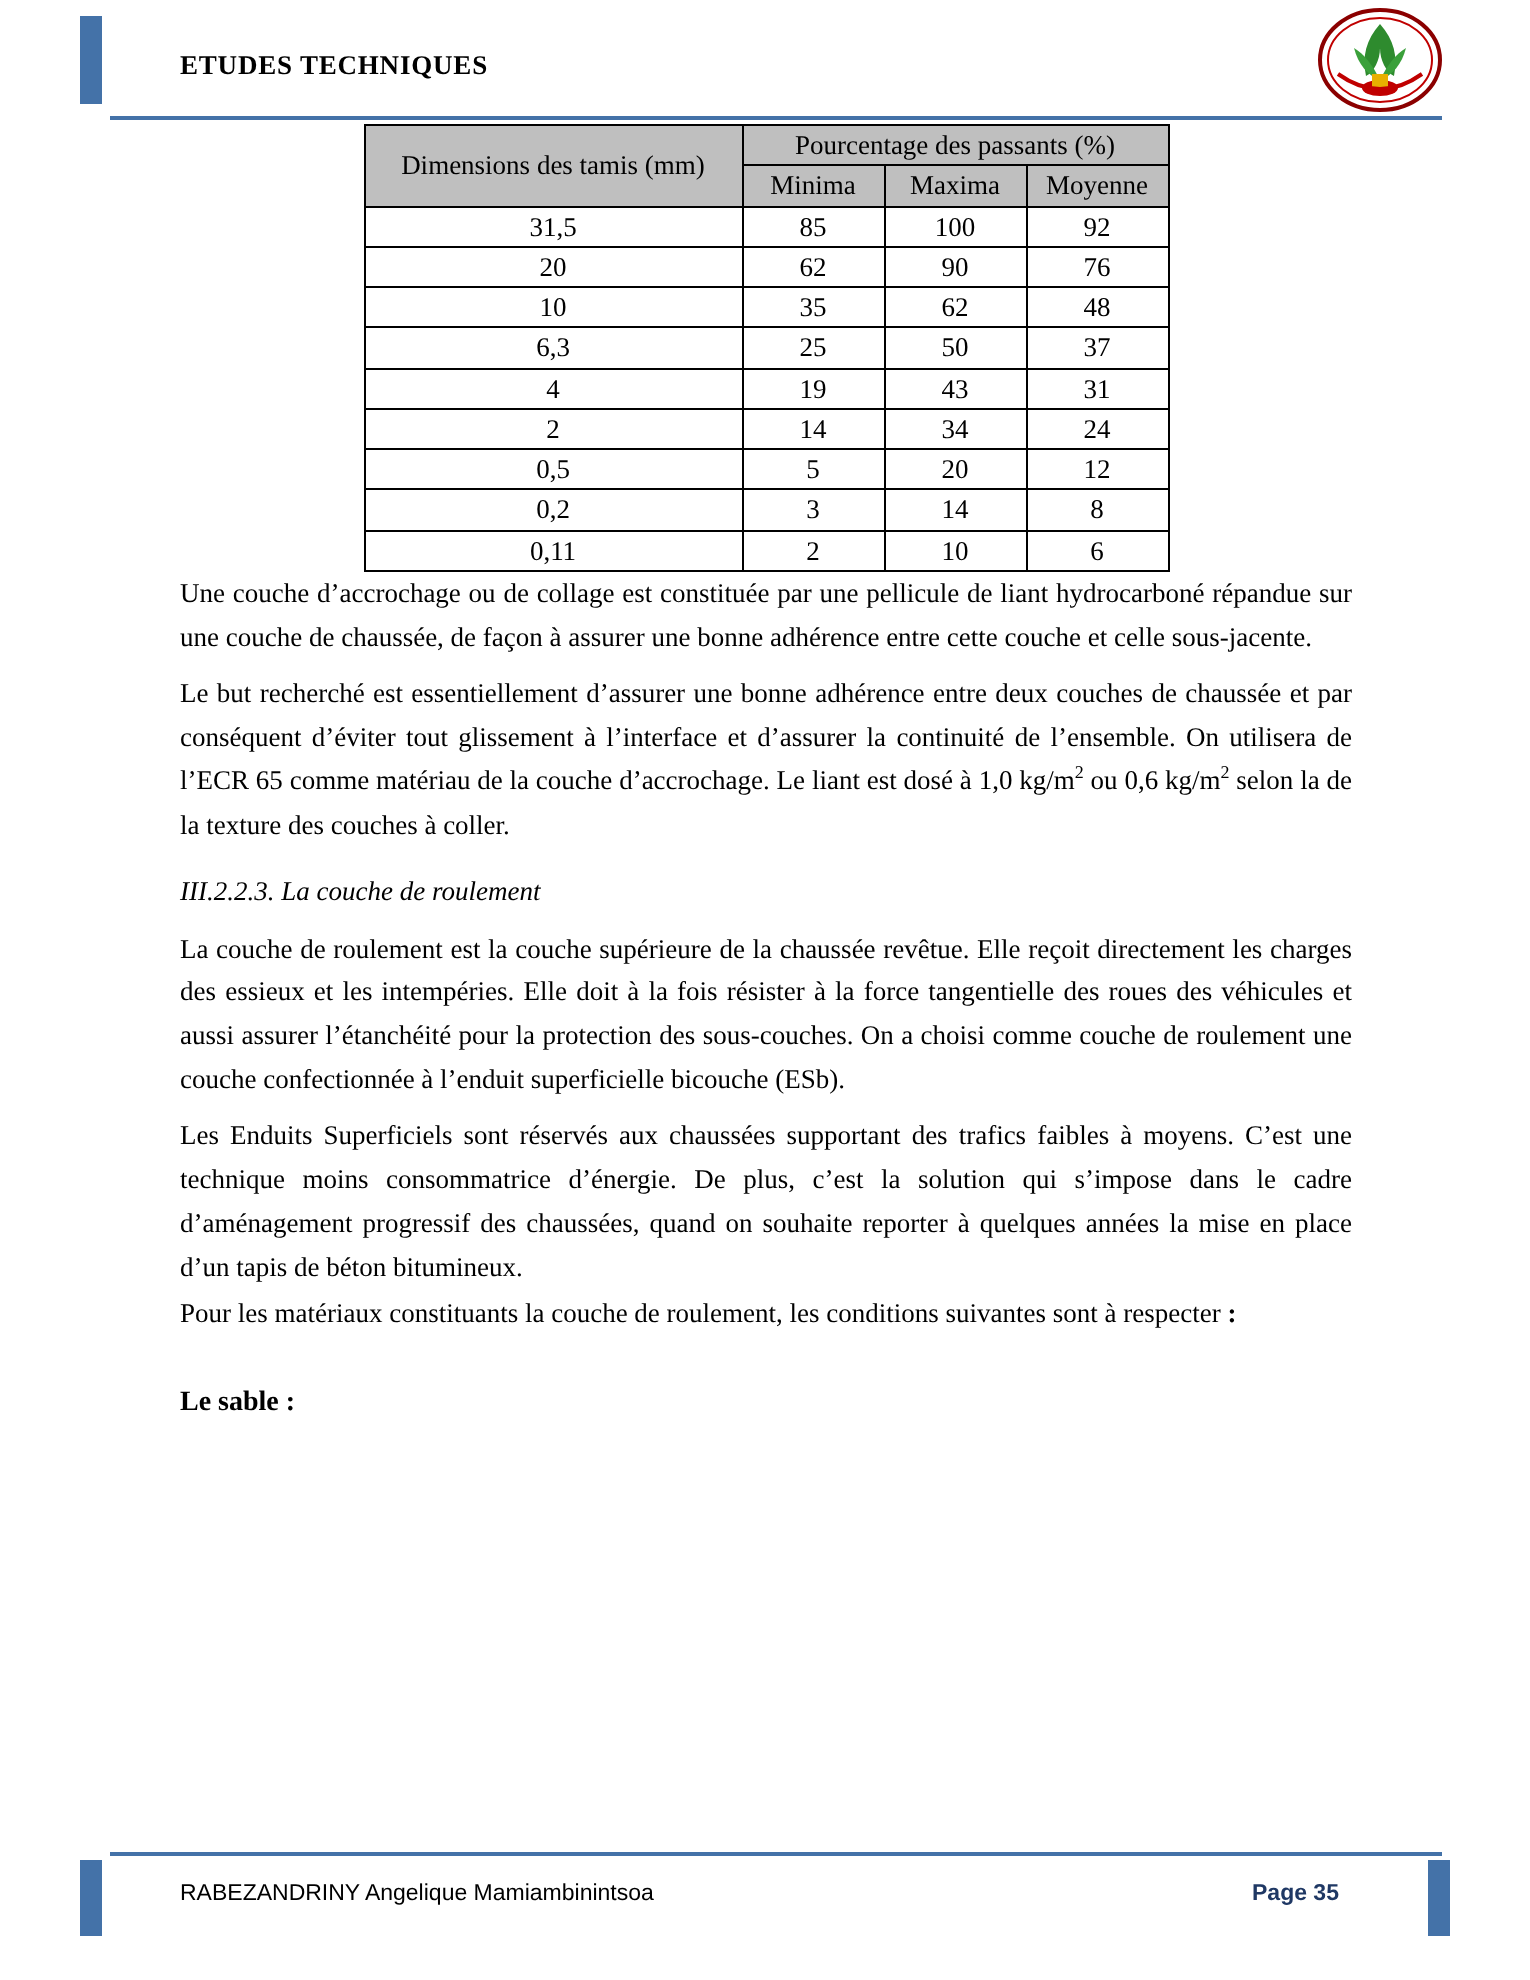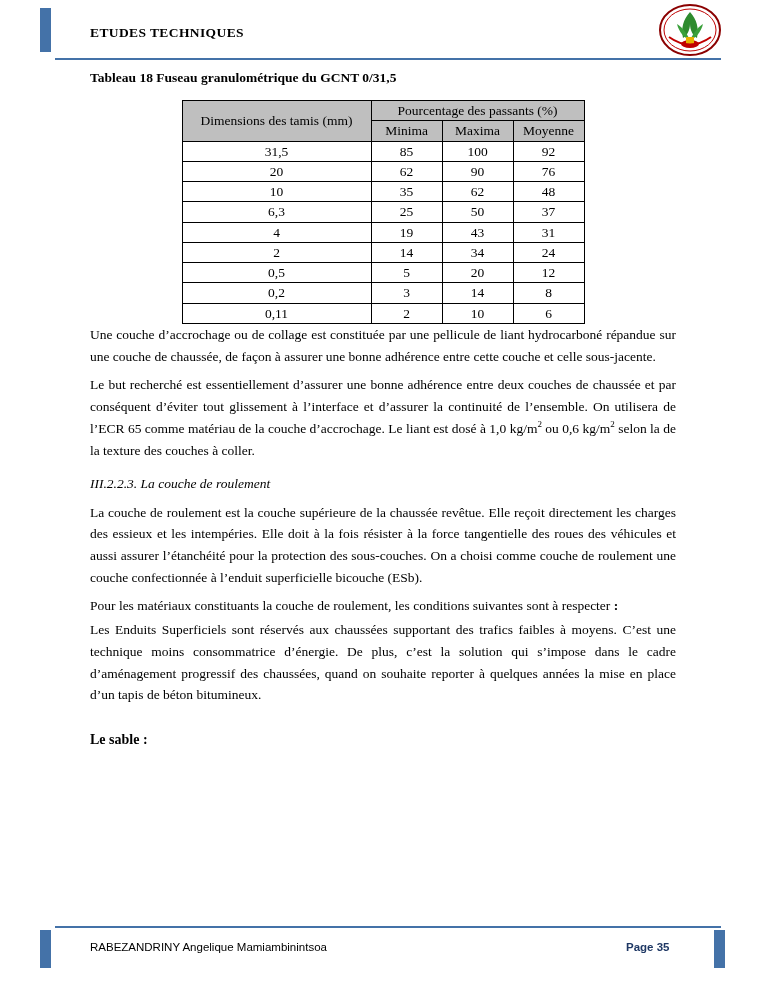--- a/index.html
+++ b/index.html
@@ -196,21 +196,20 @@
         <path d="M44 20 C42 28 37 34 31 36 C35 28 39 23 44 20 Z" fill="#3aa03a"></path>
         <ellipse cx="31" cy="40" rx="9" ry="4" fill="#c00000"></ellipse>
         <rect x="27" y="33" width="8" height="8" fill="#e8b000"></rect>
         <path d="M10 33 Q31 48 52 33" fill="none" stroke="#c00000" stroke-width="2"></path>
       </svg>
     </div>
   </div>
 
   <div class="content">
 
-    <div class="table-caption">Tableau 18 Fuseau granulométrique du GCNT 0/31,5</div>
 
     <table class="granulo">
       <thead>
         <tr>
           <th class="head-dim" rowspan="2">Dimensions des tamis (mm)</th>
           <th class="head-pct" colspan="3">Pourcentage des passants (%)</th>
         </tr>
         <tr>
           <th class="num-cell">Minima</th>
           <th class="num-cell">Maxima</th>
@@ -276,22 +275,22 @@
     </table>
 
 
     <p class="body">Une couche d’accrochage ou de collage est constituée par une pellicule de liant hydrocarboné répandue sur une couche de chaussée, de façon à assurer une bonne adhérence entre cette couche et celle sous-jacente.</p>
 
     <p class="body"><span>Le but recherché est essentiellement d’assurer une bonne adhérence entre deux couches de chaussée et par conséquent d’éviter tout glissement à l’interface et d’assurer la continuité de l’ensemble. On utilisera de l’ECR 65 comme matériau de la couche d’accrochage. Le liant est dosé à 1,0 kg/m</span><sup>2</sup><span> ou 0,6 kg/m</span><sup>2</sup><span> selon la de la texture des couches à coller.</span></p>
 
     <div class="sec-head">III.2.2.3. La couche de roulement</div>
 
     <p class="body">La couche de roulement est la couche supérieure de la chaussée revêtue. Elle reçoit directement les charges des essieux et les intempéries. Elle doit à la fois résister à la force tangentielle des roues des véhicules et aussi assurer l’étanchéité pour la protection des sous-couches. On a choisi comme couche de roulement une couche confectionnée à l’enduit superficielle bicouche (ESb).</p>
+    <p class="body tight">Les Enduits Superficiels sont réservés aux chaussées supportant des trafics faibles à moyens. C’est une technique moins consommatrice d’énergie. De plus, c’est la solution qui s’impose dans le cadre d’aménagement progressif des chaussées, quand on souhaite reporter à quelques années la mise en place d’un tapis de béton bitumineux.</p>
     <p class="body tight"><span>Pour les matériaux constituants la couche de roulement, les conditions suivantes sont à respecter </span><span class="b">:</span></p>
-    <p class="body tight">Les Enduits Superficiels sont réservés aux chaussées supportant des trafics faibles à moyens. C’est une technique moins consommatrice d’énergie. De plus, c’est la solution qui s’impose dans le cadre d’aménagement progressif des chaussées, quand on souhaite reporter à quelques années la mise en place d’un tapis de béton bitumineux.</p>
 
     <div class="bold-line">Le sable :</div>
 
   </div>
 
   <div class="footer-rule"></div>
   <div class="footer-bar-left"></div>
   <div class="footer-bar-right"></div>
   <div class="footer-author">RABEZANDRINY Angelique Mamiambinintsoa</div>
   <div class="footer-page">Page 35</div>

